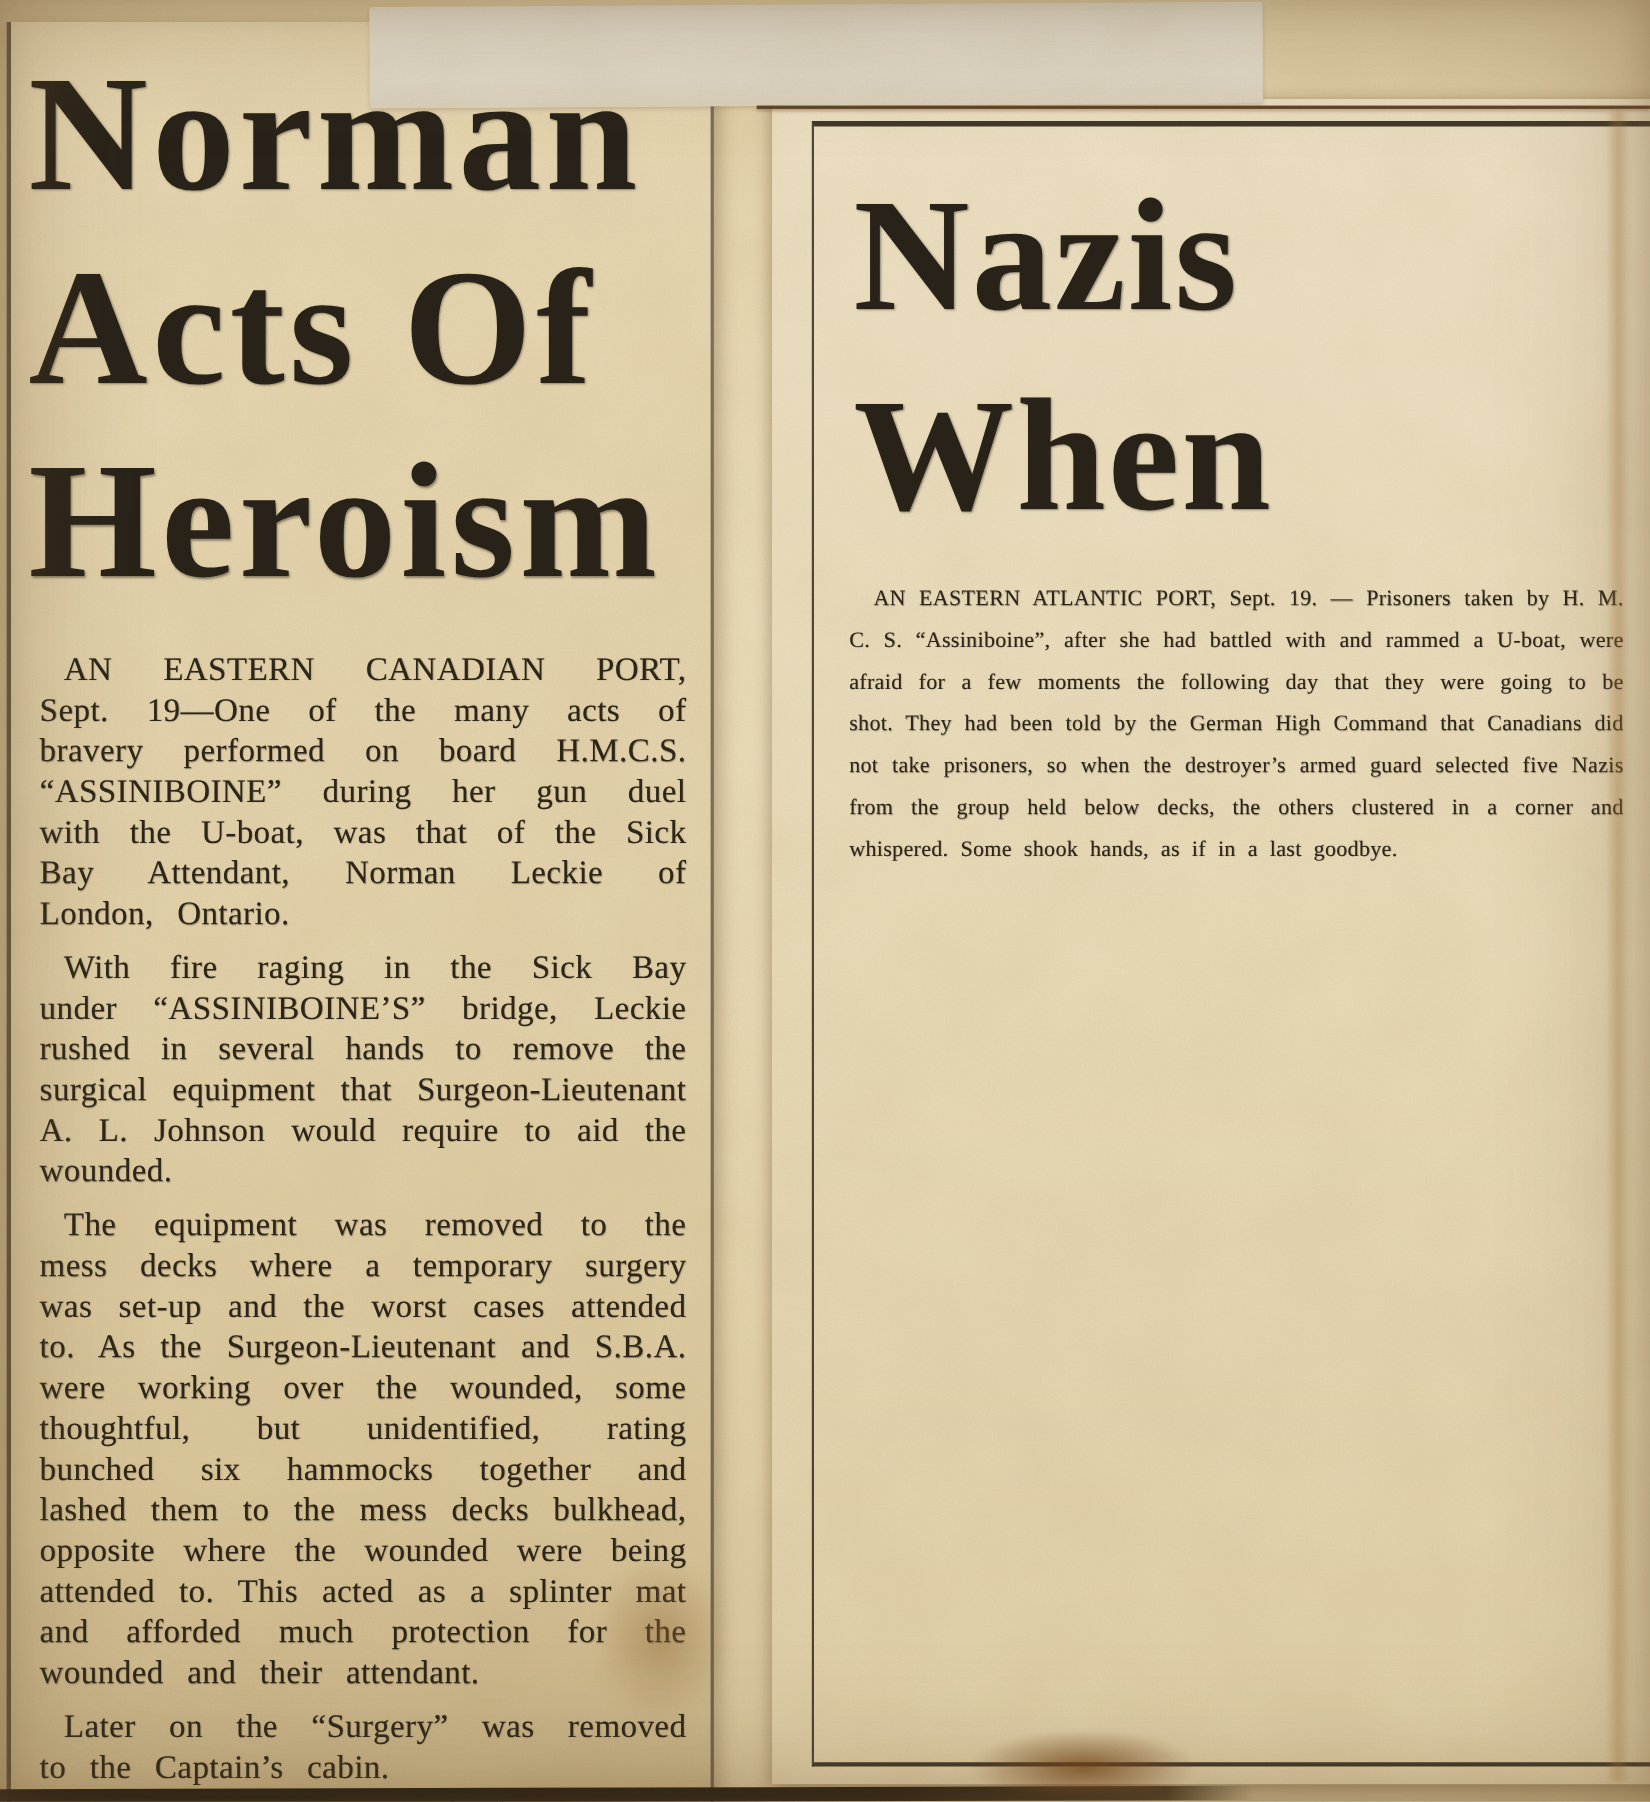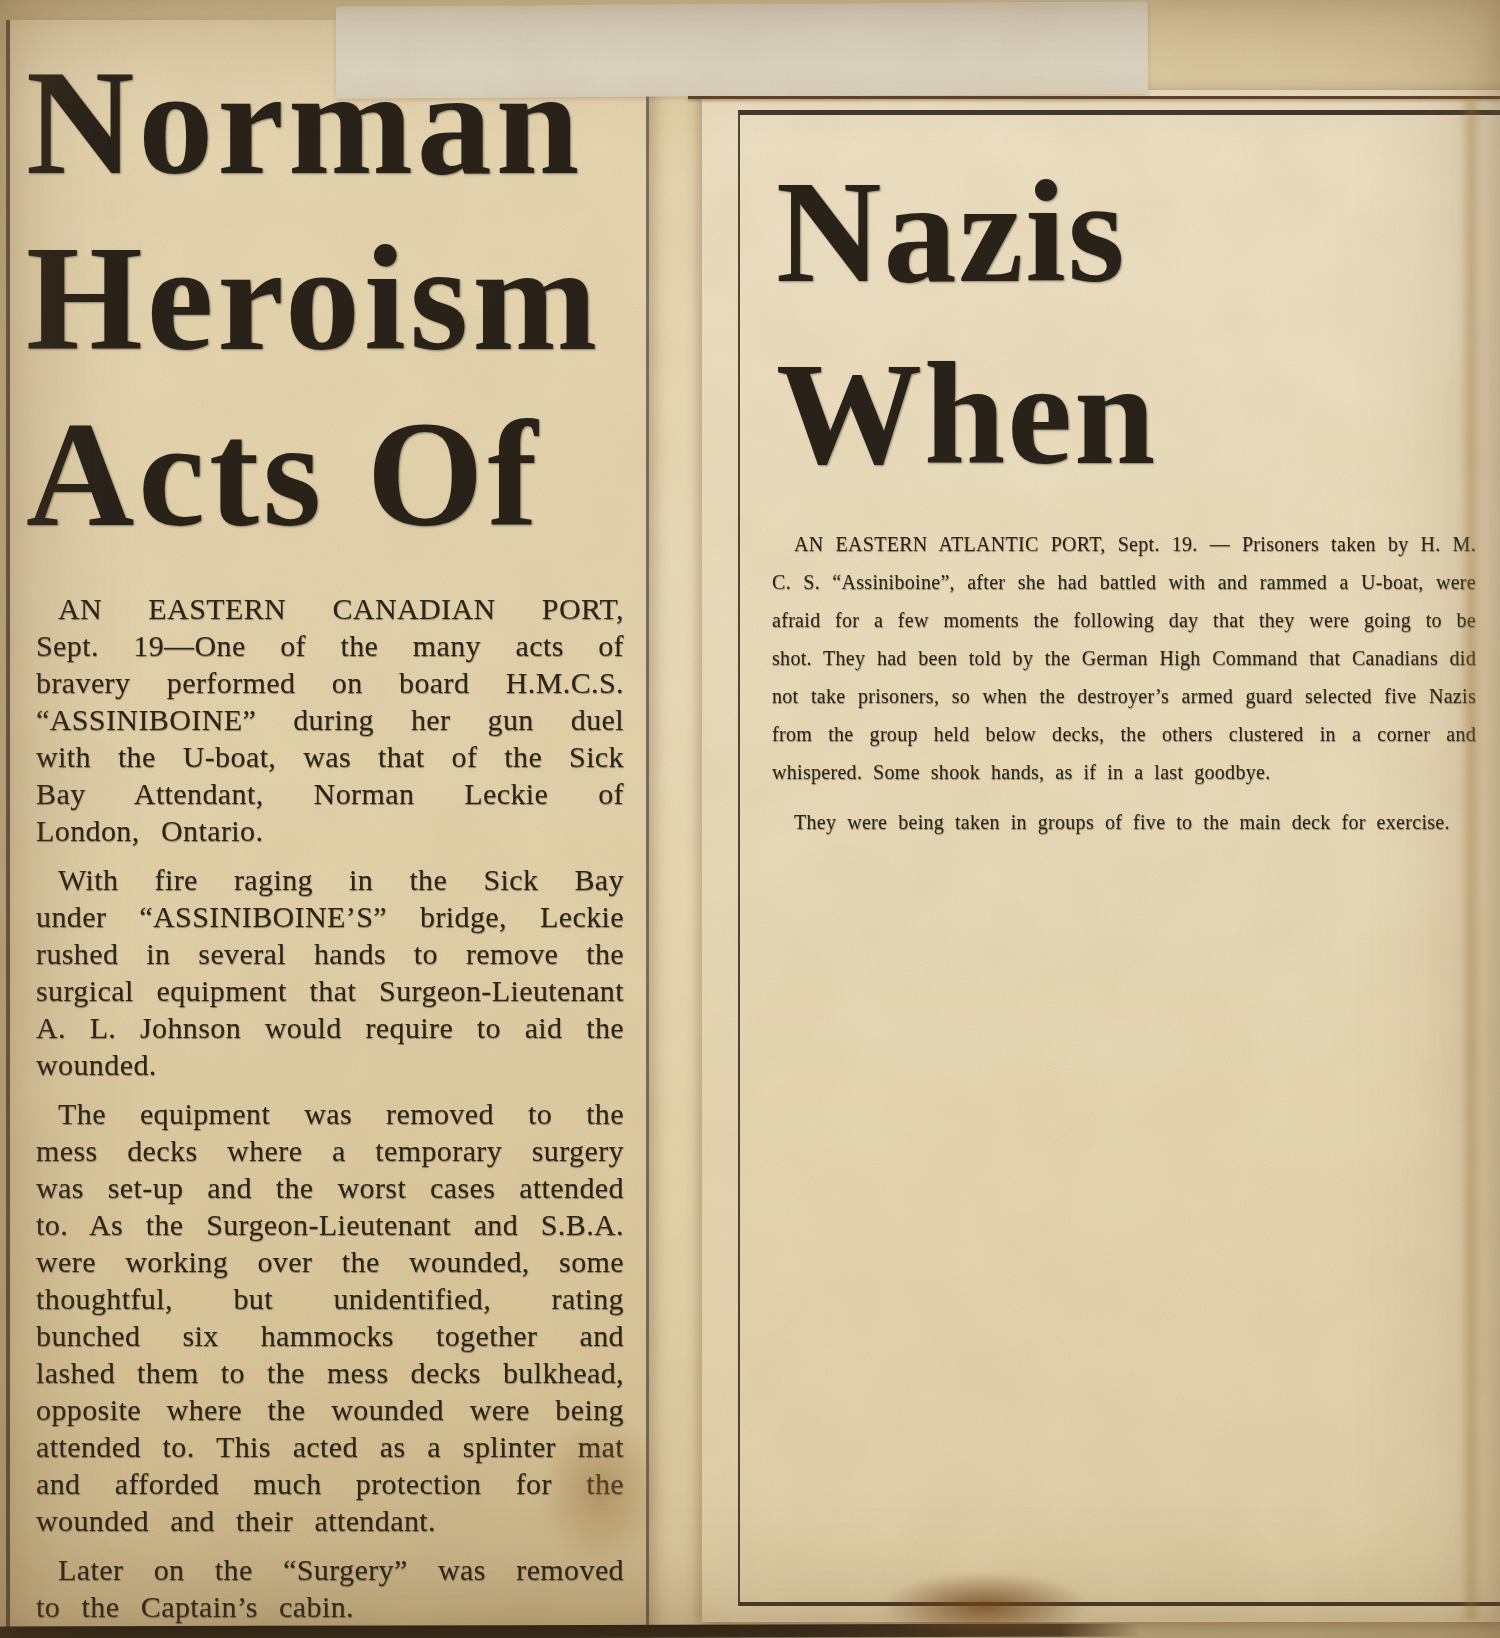--- a/index.html
+++ b/index.html
@@ -103,22 +103,22 @@
     position:absolute; inset:0; z-index:9; pointer-events:none;
     box-shadow:inset 0 0 130px rgba(112,84,46,.45), inset 0 0 30px rgba(112,84,46,.25);
   }
 </style>
 </head>
 <body>
 
 <div class="clip clip-left">
   <div class="headline hl-left">
     <div class="hl-line">Norman</div>
+    <div class="hl-line">Acts Of</div>
     <div class="hl-line">Heroism</div>
-    <div class="hl-line">Acts Of</div>
   </div>
   <div class="copy copy-left">
     <p>AN EASTERN CANADIAN PORT, Sept. 19—One of the many acts of bravery performed on board H.M.C.S. “ASSINIBOINE” during her gun duel with the U-boat, was that of the Sick Bay Attendant, Norman Leckie of London, Ontario.</p>
     <p>With fire raging in the Sick Bay under “ASSINIBOINE’S” bridge, Leckie rushed in several hands to remove the surgical equipment that Surgeon-Lieutenant A. L. Johnson would require to aid the wounded.</p>
     <p>The equipment was removed to the mess decks where a temporary surgery was set-up and the worst cases attended to. As the Surgeon-Lieutenant and S.B.A. were working over the wounded, some thoughtful, but unidentified, rating bunched six hammocks together and lashed them to the mess decks bulkhead, opposite where the wounded were being attended to. This acted as a splinter mat and afforded much protection for the wounded and their attendant.</p>
     <p>Later on the “Surgery” was removed to the Captain’s cabin.</p>
     <div class="divider">
       <span class="dv-line"></span>
       <span class="dv-marks">◆ ● ◆</span>
       <span class="dv-line"></span>
@@ -127,21 +127,20 @@
 </div>
 
 <div class="clip clip-right">
   <div class="clip-inner">
     <div class="headline hl-right">
       <div class="hl-line">Nazis</div>
       <div class="hl-line">When</div>
     </div>
     <div class="copy copy-right">
       <p>AN EASTERN ATLANTIC PORT, Sept. 19. — Prisoners taken by H. M. C. S. “Assiniboine”, after she had battled with and rammed a U-boat, were afraid for a few moments the following day that they were going to be shot. They had been told by the German High Command that Canadians did not take prisoners, so when the destroyer’s armed guard selected five Nazis from the group held below decks, the others clustered in a corner and whispered. Some shook hands, as if in a last goodbye.</p>
-      <p>They were being taken in groups of five to the main deck for exercise.</p>
     </div>
   </div>
 </div>
 
 <div class="tape-patch"></div>
 <div class="rule-brown"></div>
 <div class="edge-bar"></div>
 <div class="stain stain-blot"></div>
 <div class="stain stain-soft"></div>
 <div class="stain stain-fold"></div>

